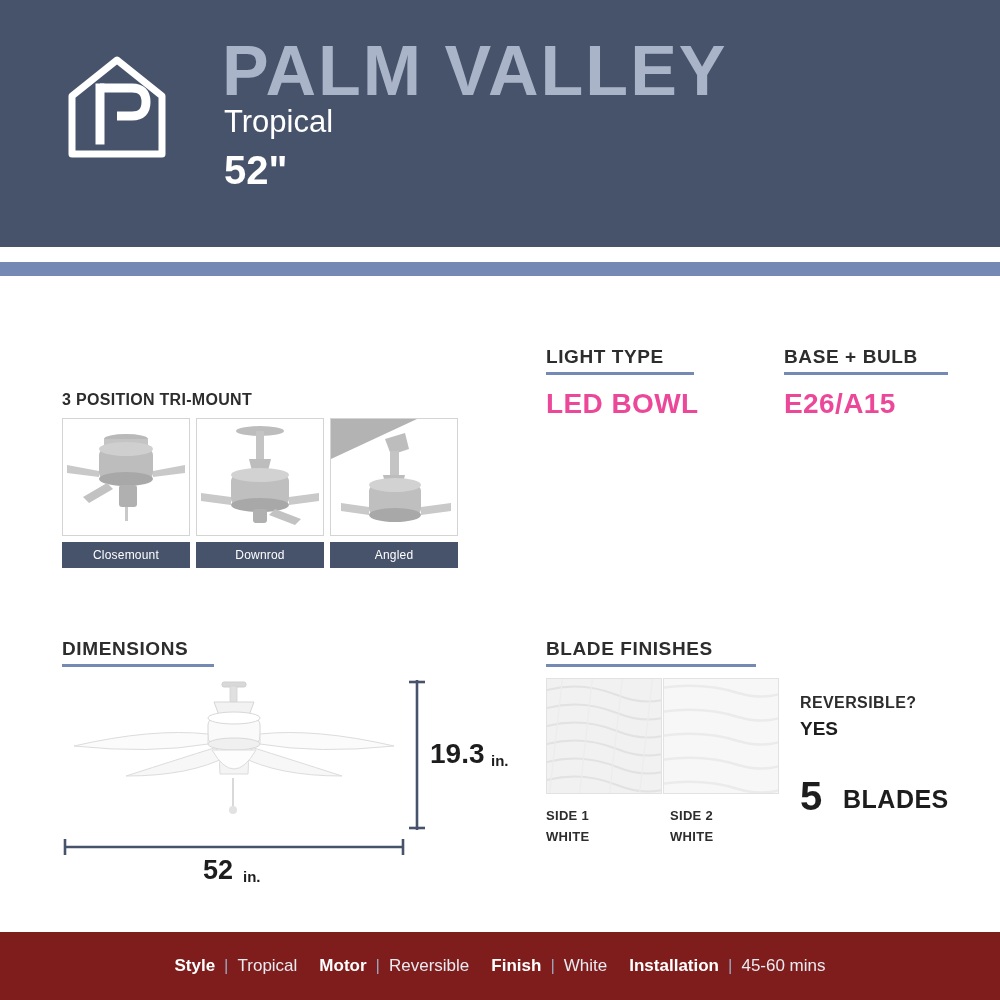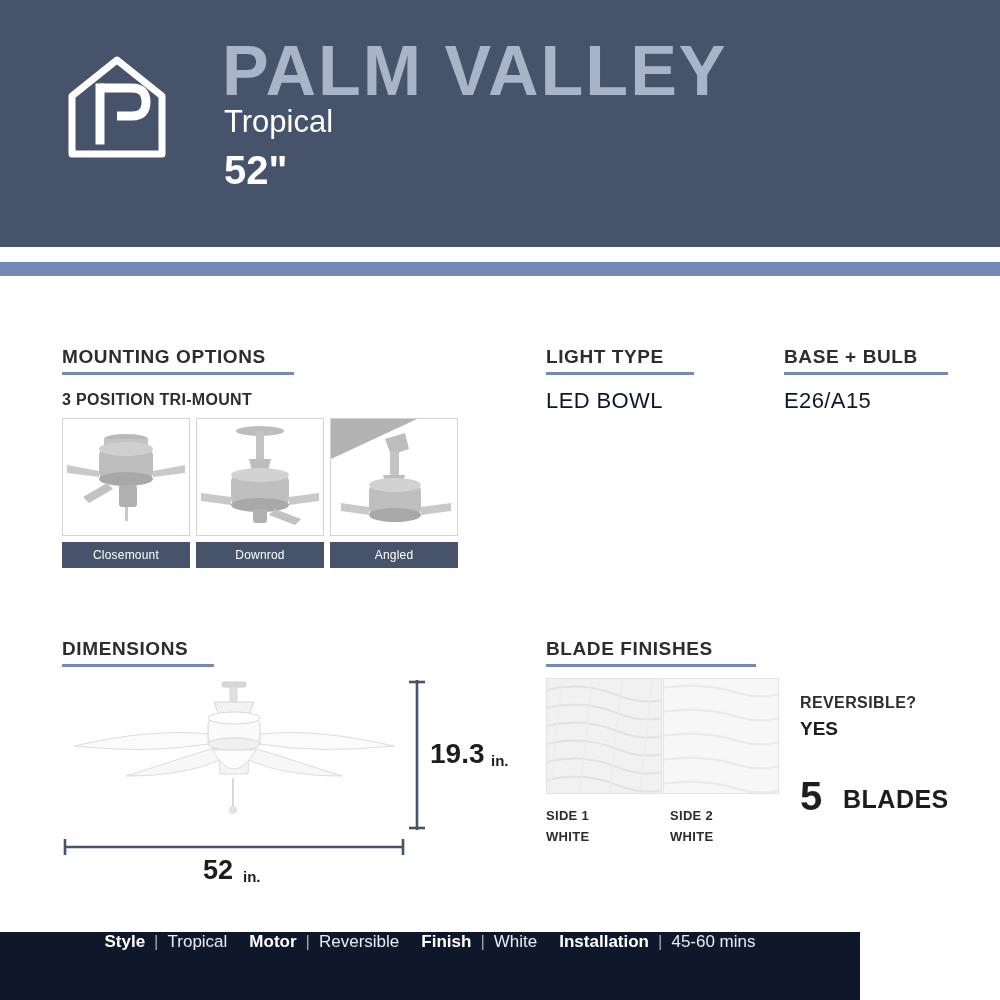--- a/index.html
+++ b/index.html
@@ -49,21 +49,21 @@
     content:"";position:absolute;left:0;bottom:0;height:3px;width:100%;
     background:#7589b5;
   }
 
   .label-bold{
     position:absolute;font-size:16px;font-weight:bold;color:#2d2d2d;
     letter-spacing:0.3px;
     text-align:right;
   }
   .value-big{
-    position:absolute;font-size:22px;font-weight:normal;color:#0f172a;
+    position:absolute;font-size:28px;font-weight:bold;color:#ec4899;
     letter-spacing:0.4px;
   }
 
   
   .mount-card{
     position:absolute;top:418px;width:128px;text-align:right;
   }
   .mount-img{
     width:128px;height:118px;border:1px solid #d4d4d4;box-sizing:border-box;
     background:#fdfdfd;position:relative;overflow:hidden;
@@ -83,22 +83,22 @@
   .swatch{
     position:absolute;top:678px;width:116px;height:116px;border:1px solid #e2e2e2;
     box-sizing:border-box;overflow:hidden;
   }
   .swatch-lbl{
     position:absolute;font-size:13px;font-weight:bold;color:#2d2d2d;letter-spacing:0.3px;
   }
 
   
   .footer{
-    position:absolute;left:0;top:932px;width:860px;height:68px;background:#0f172a;
-    display:flex;align-items:flex-start;justify-content:center;
+    position:absolute;left:0;top:932px;width:1000px;height:68px;background:#7f1d1d;
+    display:flex;align-items:center;justify-content:center;
   }
   .footer-inner{display:flex;align-items:center;font-size:17px;color:#ffffff;}
   .f-key{font-weight:bold;}
   .f-val{font-weight:400;color:#e8ebf1;}
   .f-sep{color:#9aa6bd;margin:0 9px;}
   .f-gap{width:22px;display:inline-block;}
 
   svg{display:block;}
 </style>
 </head>
@@ -114,21 +114,20 @@
       <path d="M10 44 L55 8 L100 44 L100 102 L10 102 Z" fill="none" stroke="#ffffff" stroke-width="7" stroke-linejoin="round"></path>
       <path d="M38 36 L38 88" fill="none" stroke="#ffffff" stroke-width="9" stroke-linecap="square"></path>
       <path d="M38 36 L70 36 Q84 36 84 50 Q84 64 70 64 L55 64" fill="none" stroke="#ffffff" stroke-width="9" stroke-linejoin="miter"></path>
     </svg>
   </div>
 
   <div class="brand-title">PALM VALLEY</div>
   <div class="brand-sub">Tropical</div>
   <div class="brand-size">52"</div>
 
-  <div class="sec-h" style="left:62px;top:346px;width:232px;">MOUNTING OPTIONS</div>
   <div class="label-bold" style="left:62px;top:391px;">3 POSITION TRI-MOUNT</div>
 
   <div class="mount-card" style="left:62px;">
     <div class="mount-img">
       <svg width="126" height="116" viewBox="0 0 126 116">
         <rect x="0" y="0" width="126" height="116" fill="#ffffff"></rect>
         <ellipse cx="63" cy="20" rx="22" ry="5" fill="#b9b9b9"></ellipse>
         <rect x="41" y="20" width="44" height="8" fill="#c4c4c4"></rect>
         <rect x="36" y="30" width="54" height="30" rx="6" fill="#bdbdbd"></rect>
         <ellipse cx="63" cy="30" rx="27" ry="7" fill="#cfcfcf"></ellipse>

